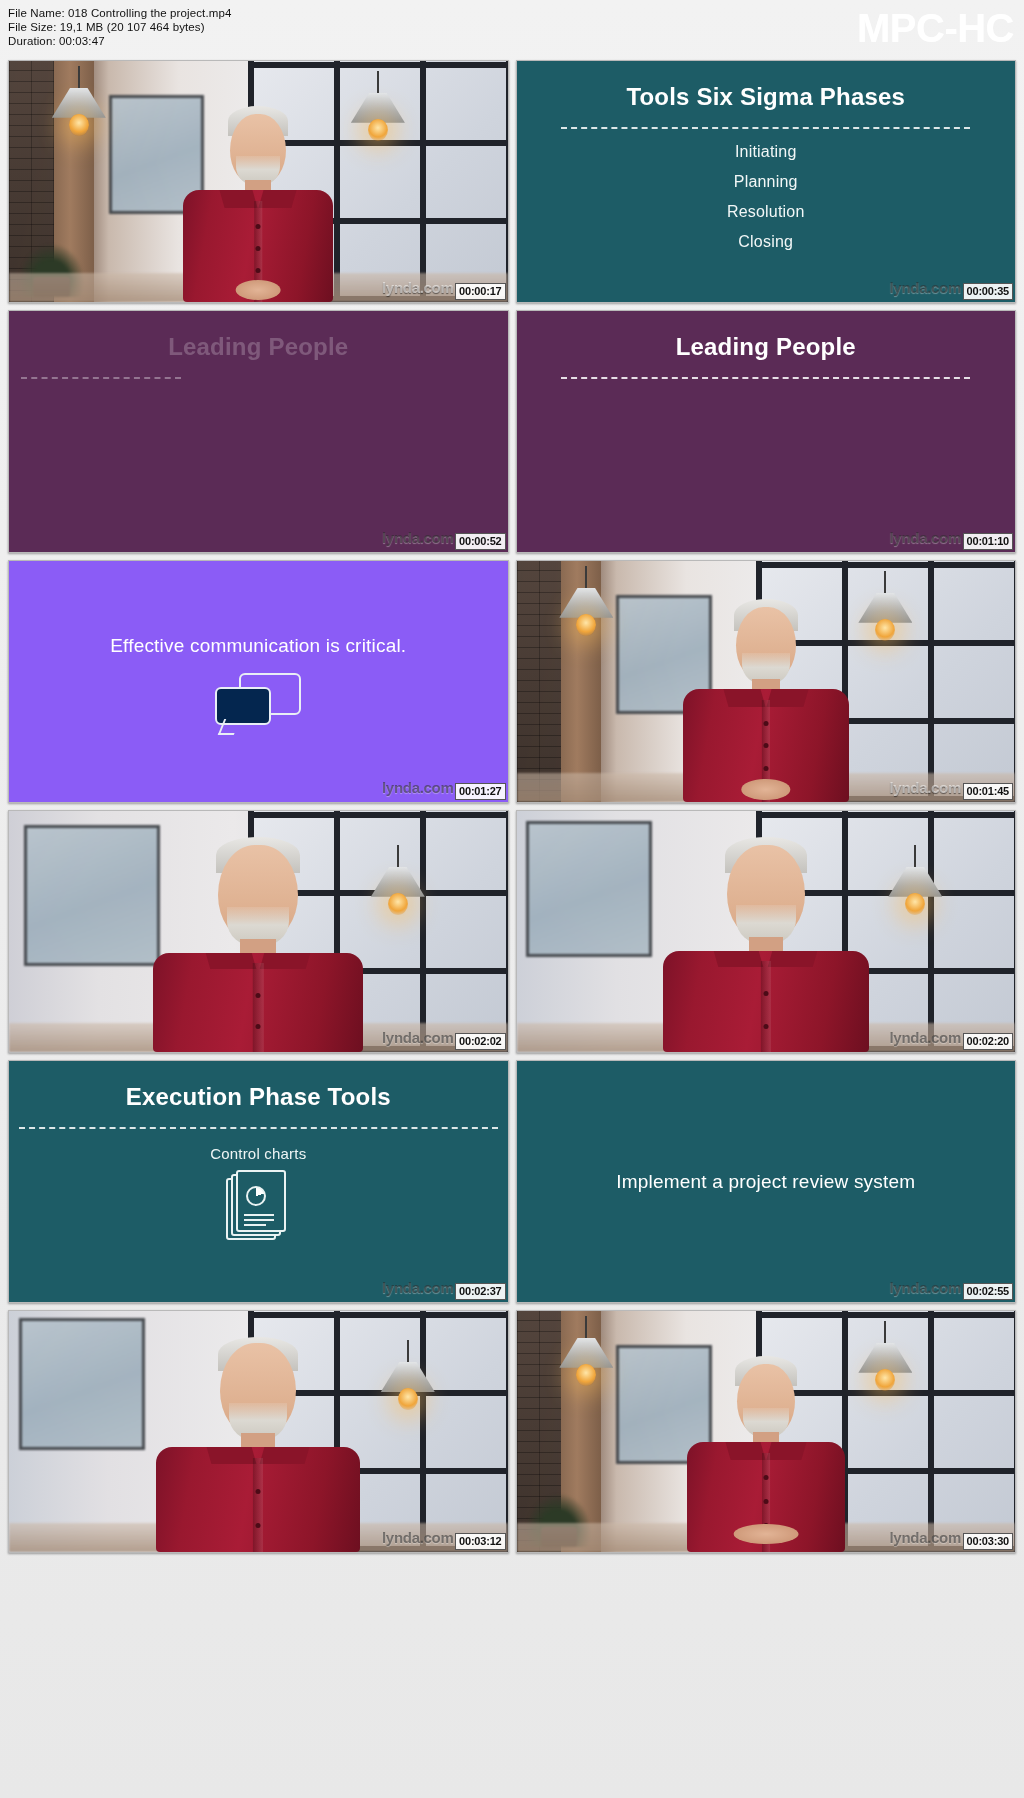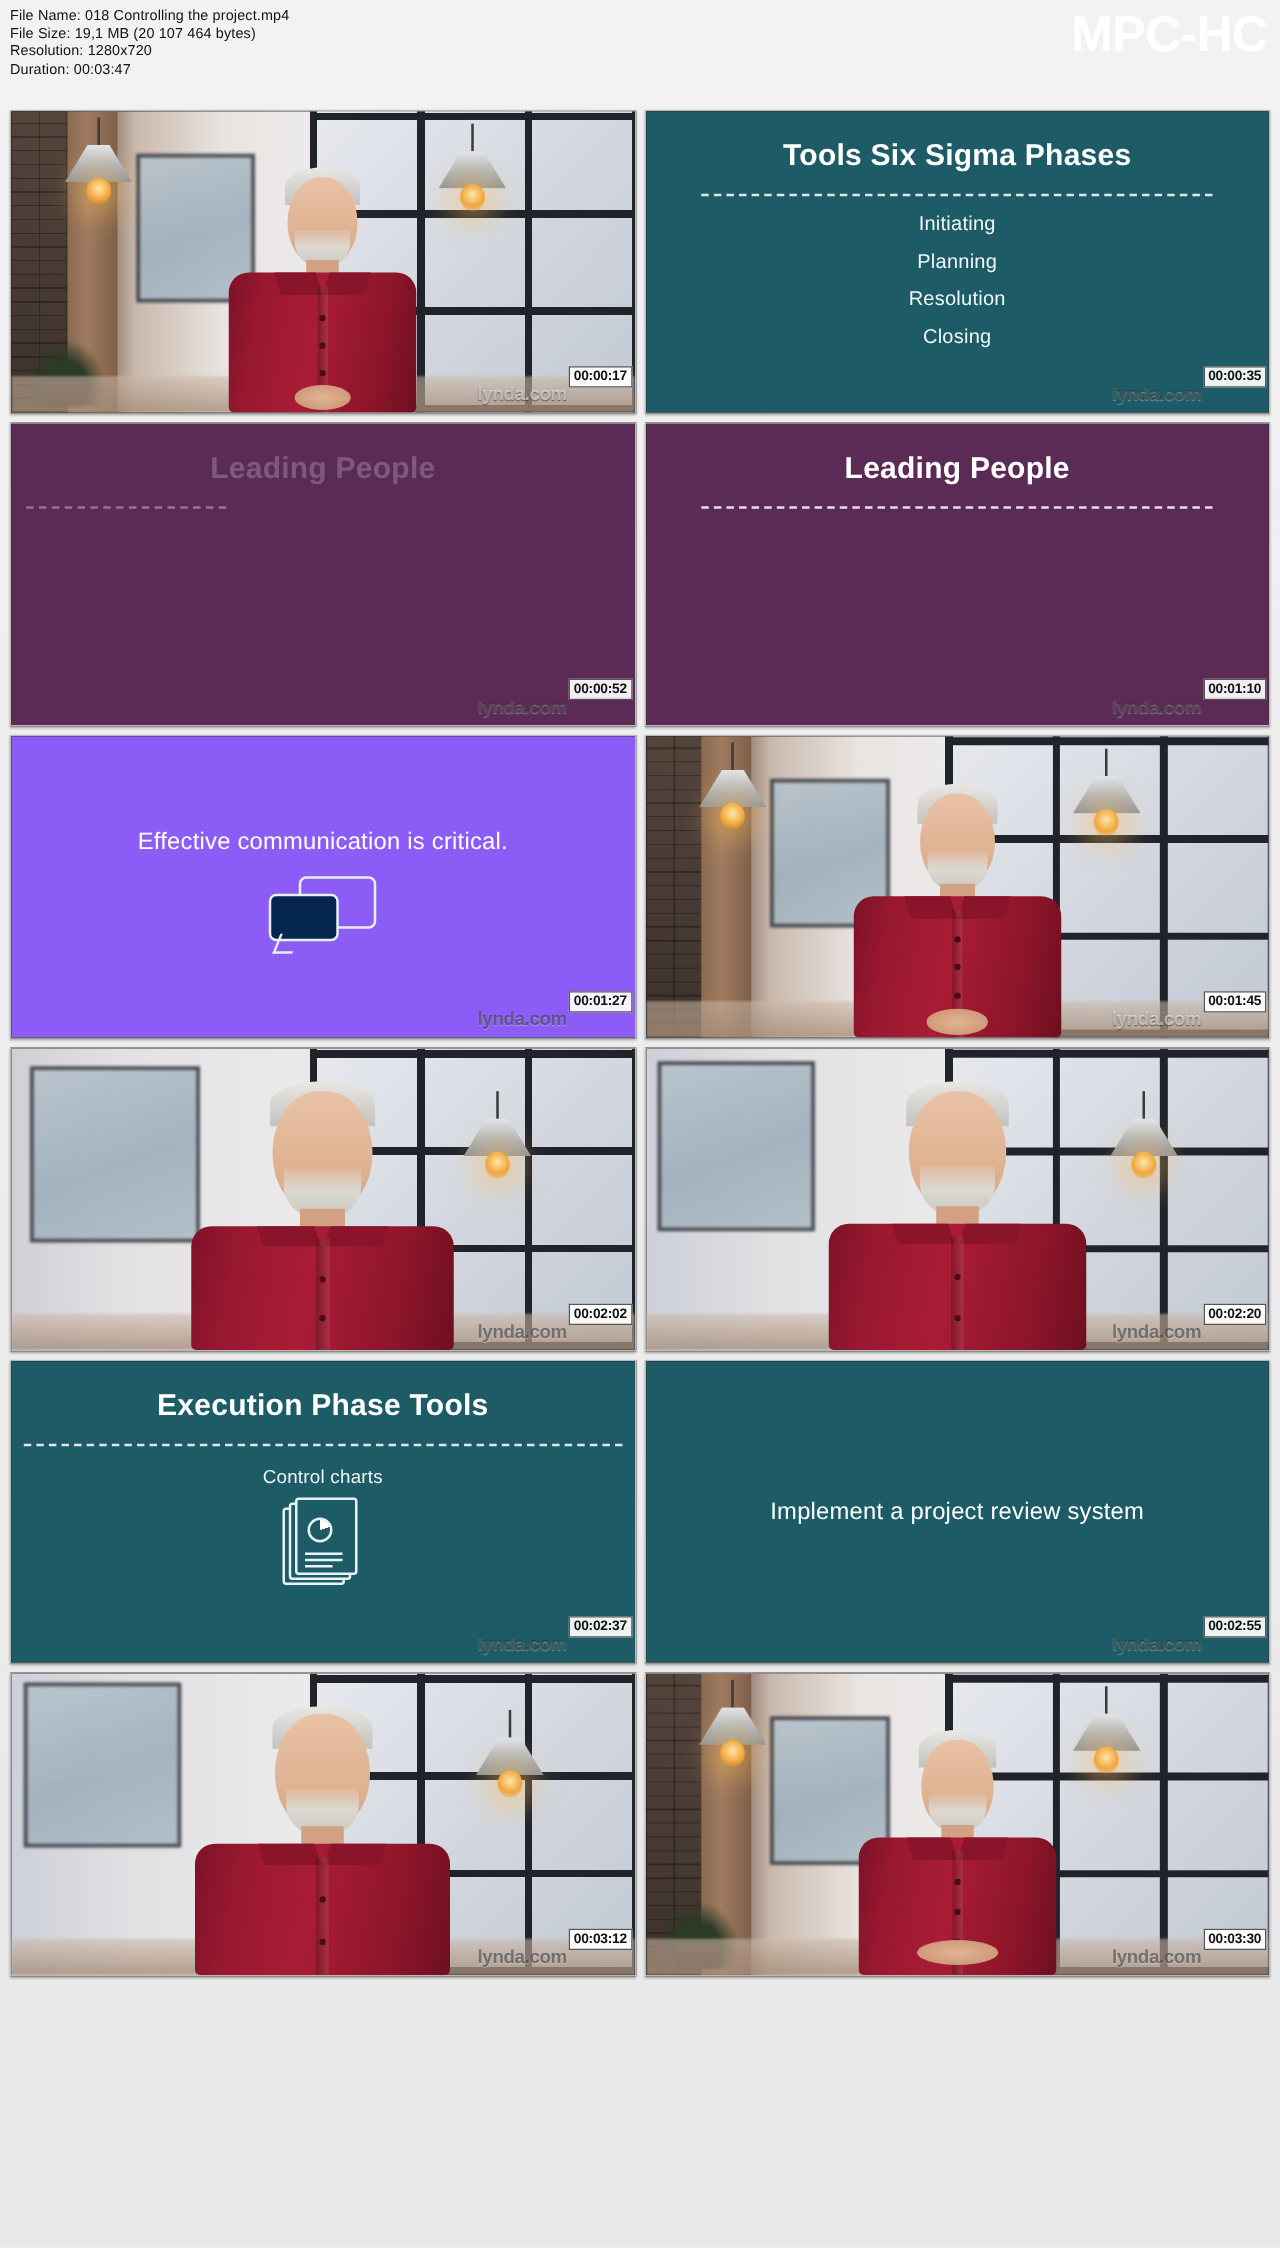--- a/index.html
+++ b/index.html
@@ -10,21 +10,21 @@
     overflow:hidden;
   }
   .app{
     width:1024px;height:1798px;
     background:linear-gradient(180deg,#f2f2f2 0%,#e8e8e8 100%);
     position:relative;
     box-sizing:border-box;
   }
   
   .header{
-    height:88px;
+    height:60px;
     position:relative;
     padding:6px 0 0 8px;
     box-sizing:border-box;
   }
   .meta{
     font-size:11.5px;
     line-height:14.2px;
     color:#111;
     letter-spacing:0.01em;
   }
@@ -221,21 +221,21 @@
   
   .watermark{
     position:absolute;right:54px;bottom:6px;
     font-size:15px;font-weight:bold;color:rgba(255,255,255,.55);
     text-shadow:0 1px 1px rgba(0,0,0,.5);
     letter-spacing:-.3px;
     pointer-events:none;
   }
   .watermark.dark{color:rgba(40,40,40,.55);text-shadow:0 1px 1px rgba(255,255,255,.35);}
   .stamp{
-    position:absolute;right:2px;bottom:20px;
+    position:absolute;right:2px;bottom:2px;
     background:rgba(255,255,255,.92);
     color:#111;
     font-size:11px;font-weight:bold;
     padding:1px 3px;
     border:1px solid #555;
     font-family:"Liberation Sans", sans-serif;
     letter-spacing:-.2px;
     line-height:13px;
   }
   
@@ -272,21 +272,20 @@
 </style>
 </head>
 <body>
 
 <div class="app">
 
   <div class="header">
     <div class="meta">
       <div>File Name: 018 Controlling the project.mp4</div>
       <div>File Size: 19,1 MB (20 107 464 bytes)</div>
-      <div>Resolution: 1280x720</div>
       <div>Duration: 00:03:47</div>
     </div>
     <div class="brand">MPC-HC</div>
   </div>
 
   <div class="grid">
 
     <div class="cell">
       <div class="shot">
         <div class="studio">

